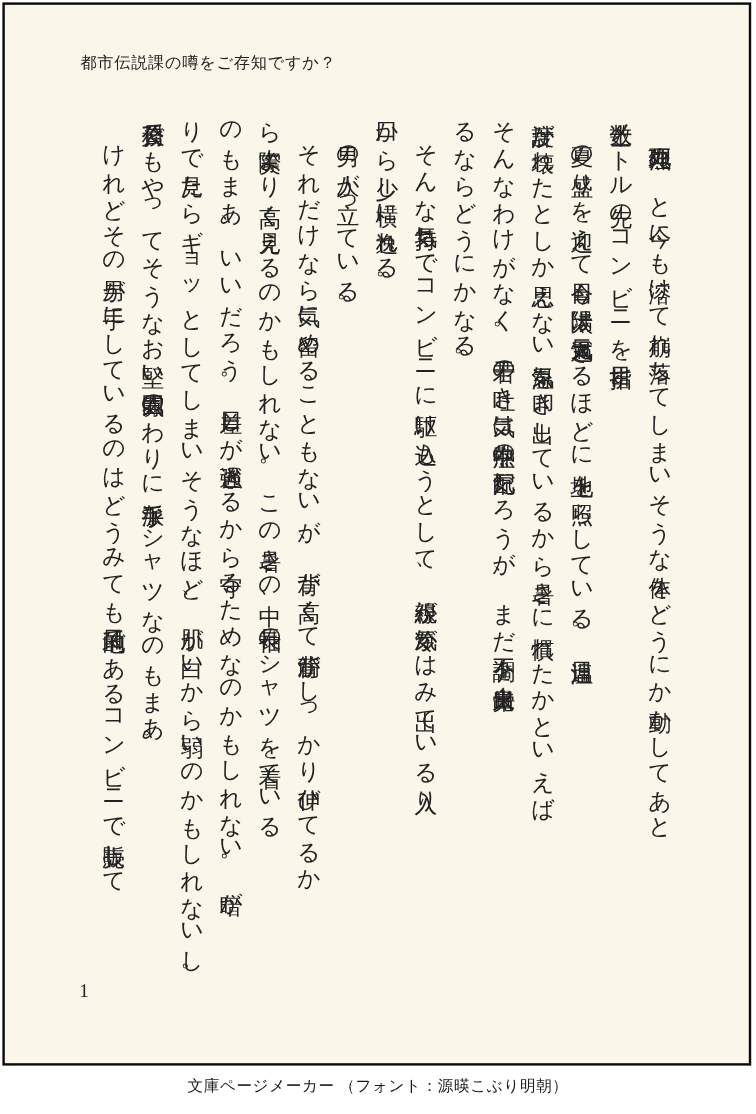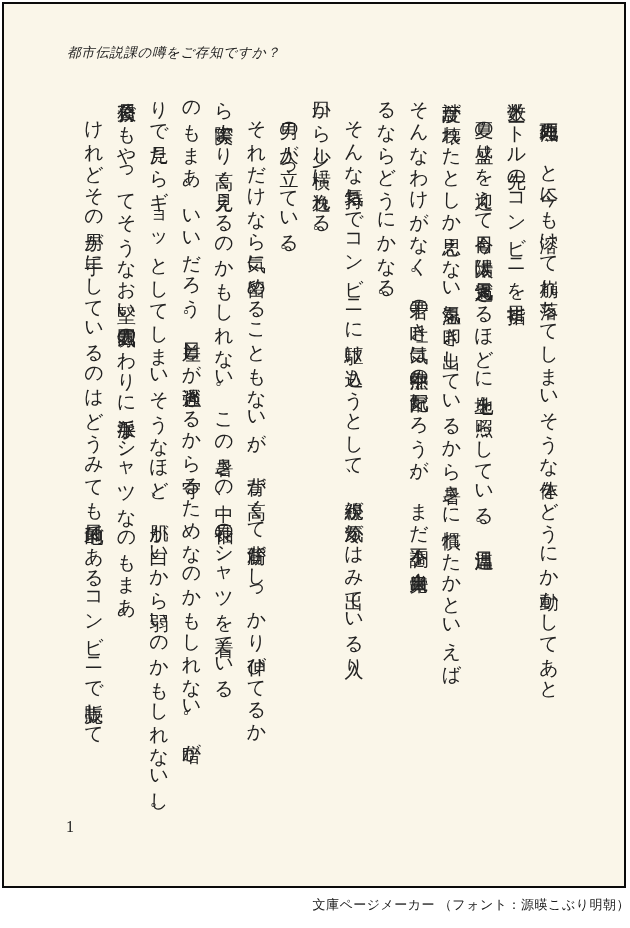--- a/index.html
+++ b/index.html
@@ -22,21 +22,20 @@
     box-sizing: content-box;
   }
   .page-title {
     position: absolute;
     left: 63px;
     top: 40px;
     font-size: 13.5px;
     letter-spacing: 0.6px;
     color: #222222;
     white-space: nowrap;
-    font-style: italic;
   }
   .body-text {
     position: absolute;
     top: 84px;
     right: 59px;
     height: 712px;
     writing-mode: vertical-rl;
     text-orientation: mixed;
     color: #222222;
     font-size: 19px;
@@ -53,21 +52,21 @@
     left: 62px;
     top: 814px;
     font-size: 16px;
     color: #222222;
   }
   .footer-credit {
     position: absolute;
     left: 0;
     top: 896px;
     width: 630px;
-    text-align: right;
+    text-align: center;
     font-size: 13px;
     letter-spacing: 0.5px;
     color: #1a1a1a;
   }
 </style>
 </head>
 <body>
 
 <div class="page">
   <div class="page-title">都市伝説課の噂をご存知ですか？</div>

